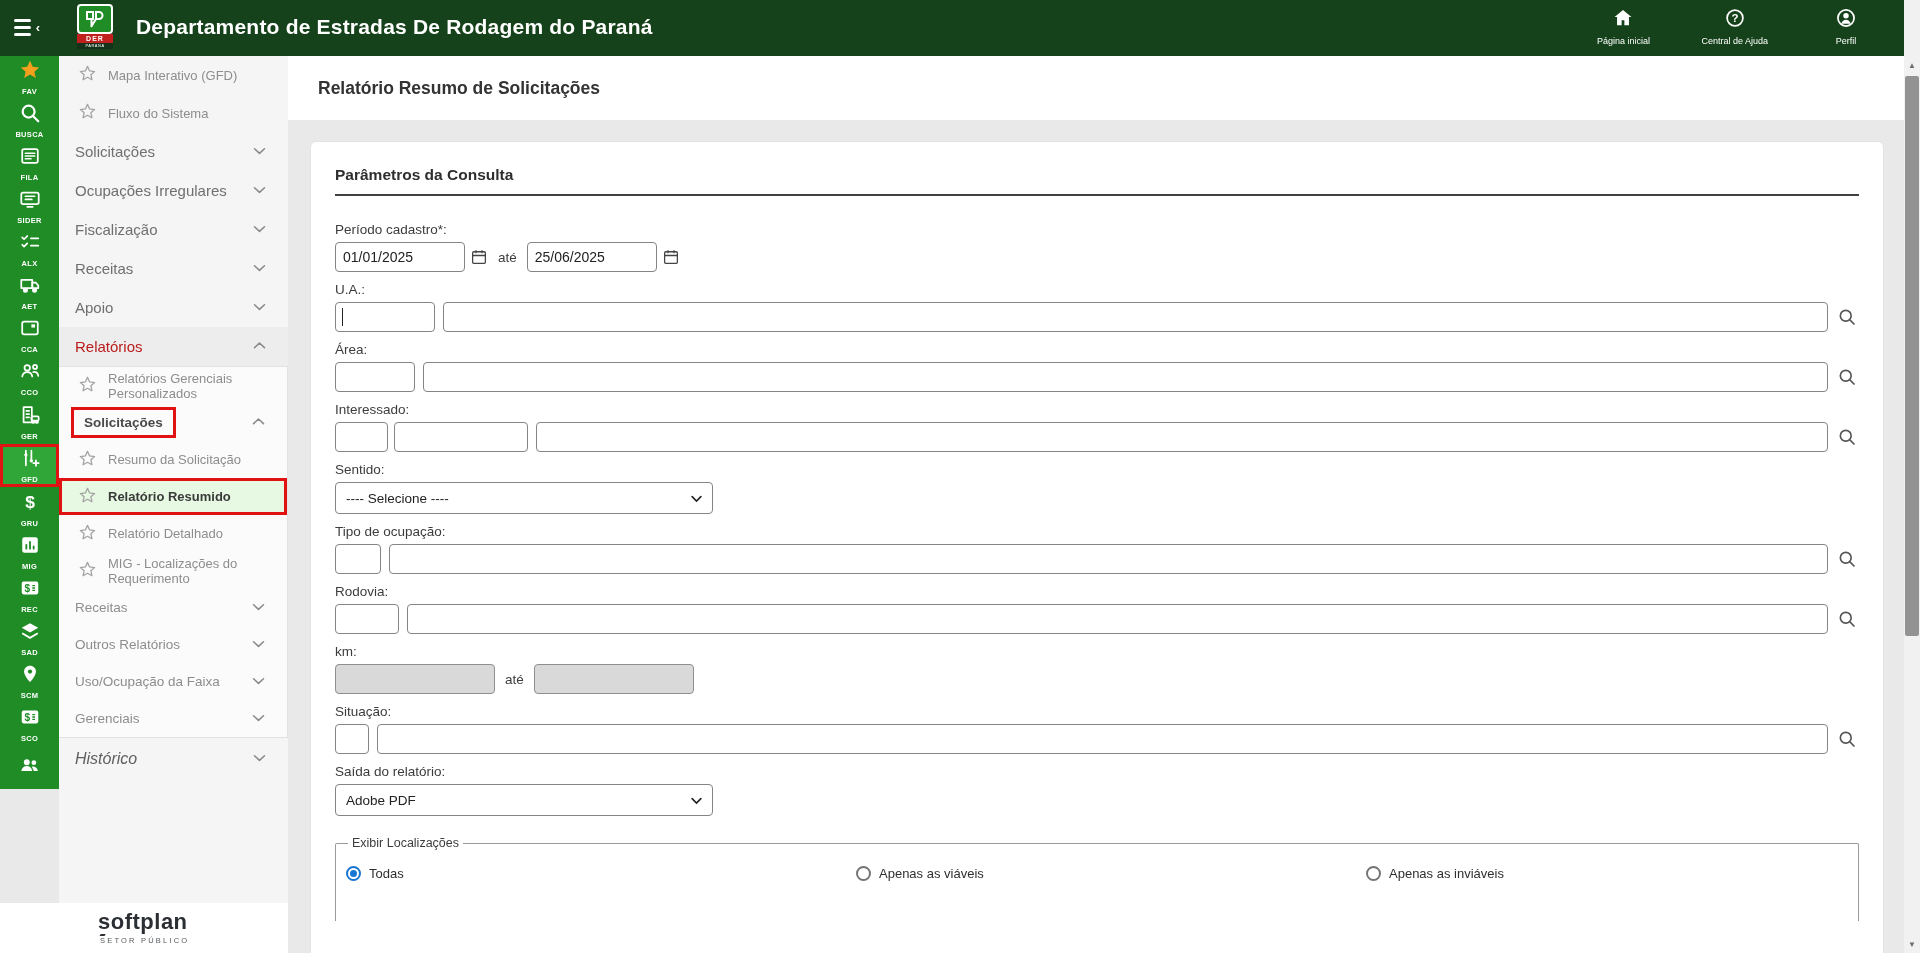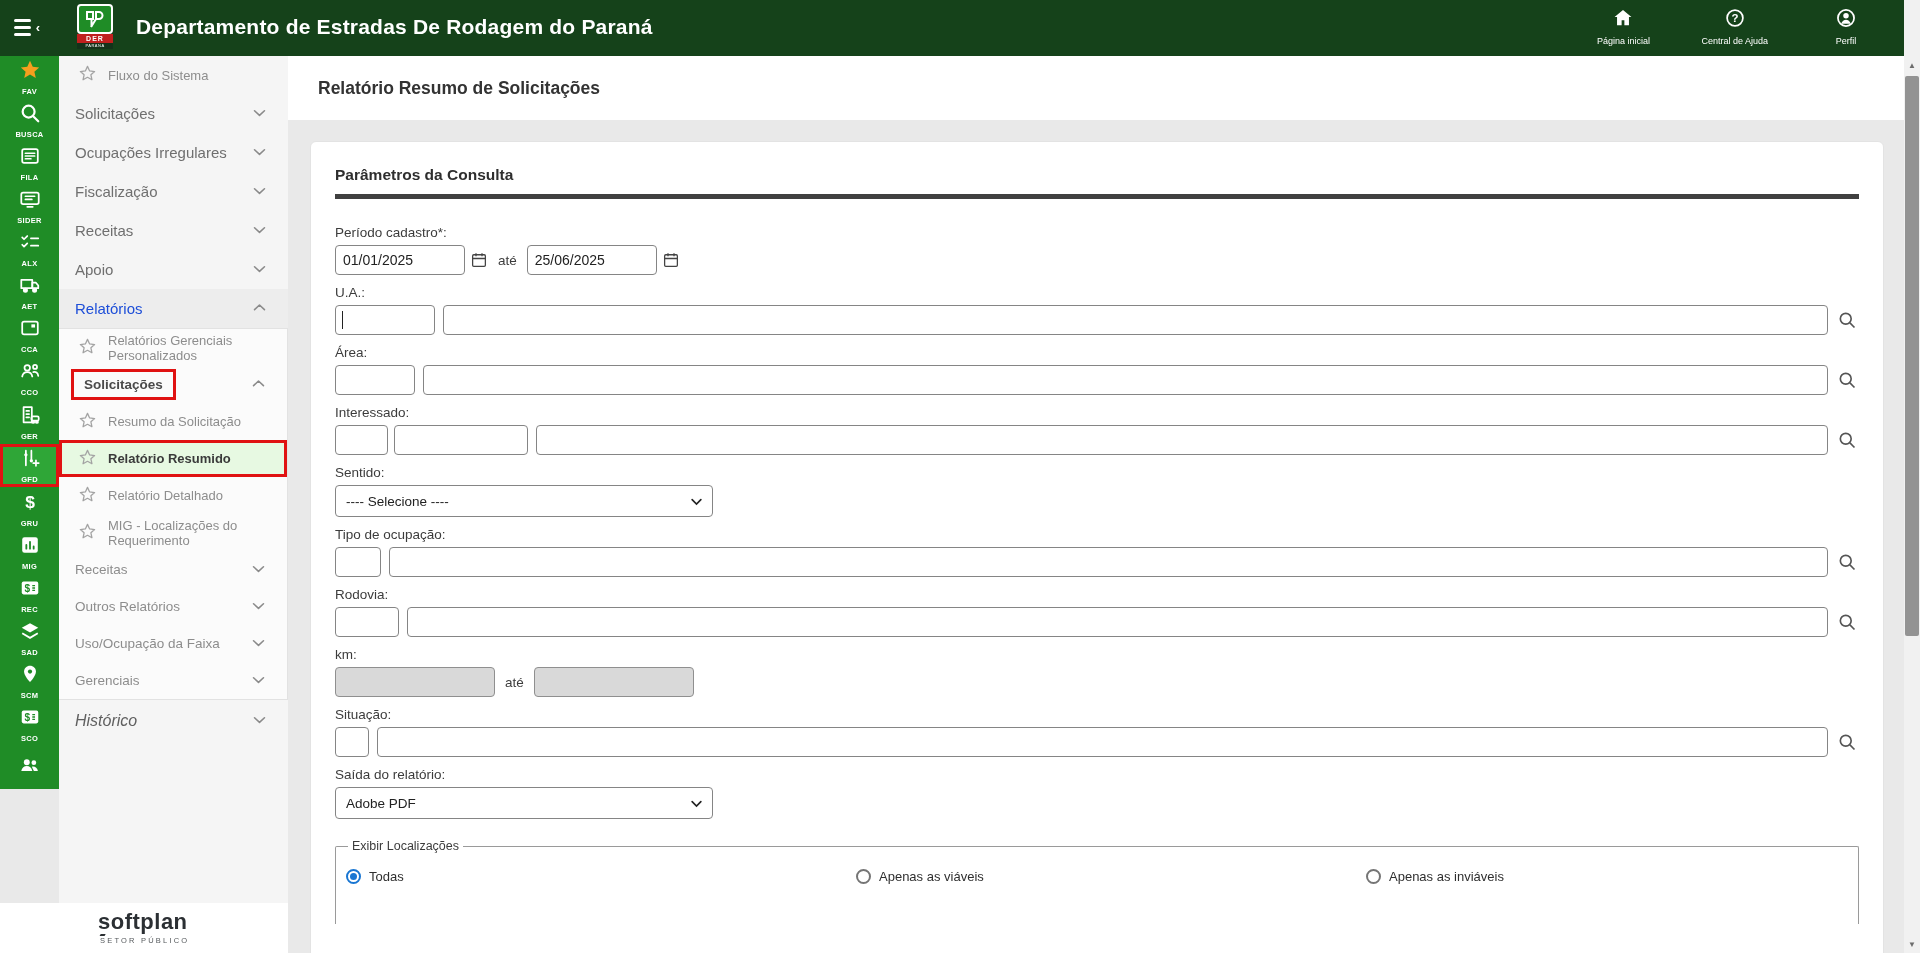--- a/index.html
+++ b/index.html
@@ -24,41 +24,41 @@
   .rail { position:absolute; left:0; top:56px; width:59px; height:733px; background:#1f8c26; z-index:20; display:flex; flex-direction:column; }
   .rail-item { height:50px; display:flex; flex-direction:column; align-items:center; justify-content:center; cursor:pointer; position:relative; }
   .rail-item .rail-lb { color:#fff; font-size:7.5px; font-weight:bold; margin-top:2px; letter-spacing:.3px; }
   .rail-item.active { background:#2fa637; border:3px solid #e01212; }
 
   
   .sidebar { position:absolute; left:59px; top:56px; width:229px; height:847px; background:#f5f5f5; z-index:10; overflow:hidden; }
   .side-item { display:flex; align-items:center; padding:0 10px 0 19px; color:#8d8d8d; font-size:13px; cursor:pointer; min-height:38px; }
   .side-item .txt { margin-left:11px; line-height:15px; }
   .side-section { display:flex; align-items:center; justify-content:space-between; padding:0 20px 0 16px; height:39px; color:#6f6f6f; font-size:15px; cursor:pointer; }
-  .rel-header { background:#ededed; color:#1d4ed8; }
+  .rel-header { background:#ededed; color:#b91c1c; }
   .panel { background:#fbfbfb; border-top:1px solid #e2e2e2; border-bottom:1px solid #e2e2e2; border-right:1px solid #e2e2e2; }
   .panel .side-item { min-height:37px; padding-right:8px; }
   .panel .subheader { display:flex; align-items:center; justify-content:space-between; height:37px; padding:0 20px 0 12px; color:#4a4a4a; font-size:13.5px; font-weight:bold; cursor:pointer; }
   .panel .subheader.plain { font-weight:normal; color:#8d8d8d; font-size:13.5px; padding-left:16px; }
   .boxed-label { border:3px solid #e01212; padding:5px 10px; }
   .side-item.active-item { background:#e7f9e2; border:3px solid #e01212; font-weight:bold; color:#3a3a3a; padding-left:16px; }
   .historico { height:42px; font-size:16px; color:#5f5f5f;font-style:italic; }
   .sfooter { position:absolute; left:0; top:903px; width:288px; height:50px; background:#fff; z-index:25; }
   .brand { position:absolute; left:98px; top:6px; font-size:22px; font-weight:bold; color:#2b2f33; letter-spacing:.5px; }
   .brand-mark { position:absolute; left:101px; top:28px; width:5px; height:5px; border-bottom:2px solid #2b2f33; transform:skewX(-30deg); }
   .brand-cap { position:absolute; left:100px; top:33px; font-size:7.5px; color:#55595c; letter-spacing:2.2px; }
 
   
   .main { position:absolute; left:288px; top:56px; width:1616px; height:897px; }
   .titlebar { position:absolute; left:0; top:0; width:100%; height:64px; background:#fff; }
   .page-title { position:absolute; left:30px; top:22px; font-size:17.5px; font-weight:bold; color:#333; }
   .mainbody { position:absolute; left:0; top:64px; width:100%; height:833px; background:#e9e9e9; }
   .card { position:absolute; left:22px; top:21px; right:20px; height:880px; background:#fff; border:1px solid #e3e3e3; border-radius:6px; }
   .card-content { padding:24px 24px 0 24px; }
-  .card-heading { font-size:15.5px; font-weight:bold; color:#2e2e2e; padding-bottom:10px; border-bottom:5px solid #404040; }
+  .card-heading { font-size:15.5px; font-weight:bold; color:#2e2e2e; padding-bottom:10px; border-bottom:2px solid #404040; }
   .form { margin-top:26px; }
   .frow { margin-bottom:10px; }
   .flabel { font-size:13.5px; color:#3c3c3c; margin-bottom:5px; }
   .fline { display:flex; align-items:center; }
   input.txt { height:30px; border:1px solid #858585; border-radius:4px; padding:0 7px; font-size:14px; color:#222; background:#fff; font-family:"Liberation Sans",sans-serif; outline:none; }
   input.txt:disabled, input.txt.gray { background:#d9d9d9; border-color:#8f8f8f; }
   .inwrap { position:relative; display:inline-flex; }
   .caret { position:absolute; left:7px; top:6px; width:1px; height:18px; background:#222; }
   .w130{width:130px;} .w100{width:100px;} .w80{width:80px;} .w64{width:64px;} .w53{width:53px;} .w134{width:134px;} .w46{width:46px;} .w34{width:34px;} .w160{width:160px;}
   .grow { flex:1; }
@@ -260,20 +260,26 @@
           <path d="M14 13.9c2.8-.9 6 .9 6.6 4.6h-4.4z" fill="#fff" stroke="none"></path>
         </svg></span>
     </div>
   </div>
 
 <div class="sidebar">
     <div class="side-item">
       <span><svg viewBox="0 0 24 24" width="19" height="19" fill="none" stroke="#a3a3a3" stroke-width="1.6" stroke-linejoin="round">
           <path d="M12 3l2.7 5.8 6.3.7-4.7 4.2 1.3 6.2L12 16.8 6.4 19.9l1.3-6.2L3 9.5l6.3-.7z"></path>
         </svg></span>
+      <span class="txt">Mapa Interativo (GFD)</span>
+    </div>
+    <div class="side-item">
+      <span><svg viewBox="0 0 24 24" width="19" height="19" fill="none" stroke="#a3a3a3" stroke-width="1.6" stroke-linejoin="round">
+          <path d="M12 3l2.7 5.8 6.3.7-4.7 4.2 1.3 6.2L12 16.8 6.4 19.9l1.3-6.2L3 9.5l6.3-.7z"></path>
+        </svg></span>
       <span class="txt">Fluxo do Sistema</span>
     </div>
     <div class="side-section">
       <span>Solicitações</span>
       <span><svg viewBox="0 0 24 24" width="17" height="17" fill="none" stroke="#8a8a8a" stroke-width="2.2" stroke-linecap="round" stroke-linejoin="round">
           <path d="M5 9.5l7 6.5 7-6.5"></path>
         </svg></span>
     </div>
     <div class="side-section">
       <span>Ocupações Irregulares</span>

